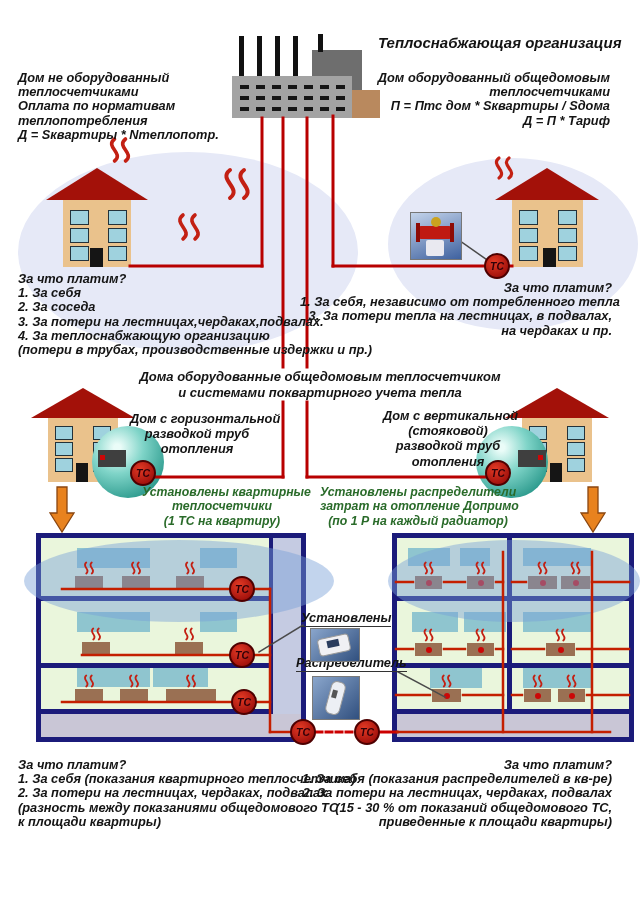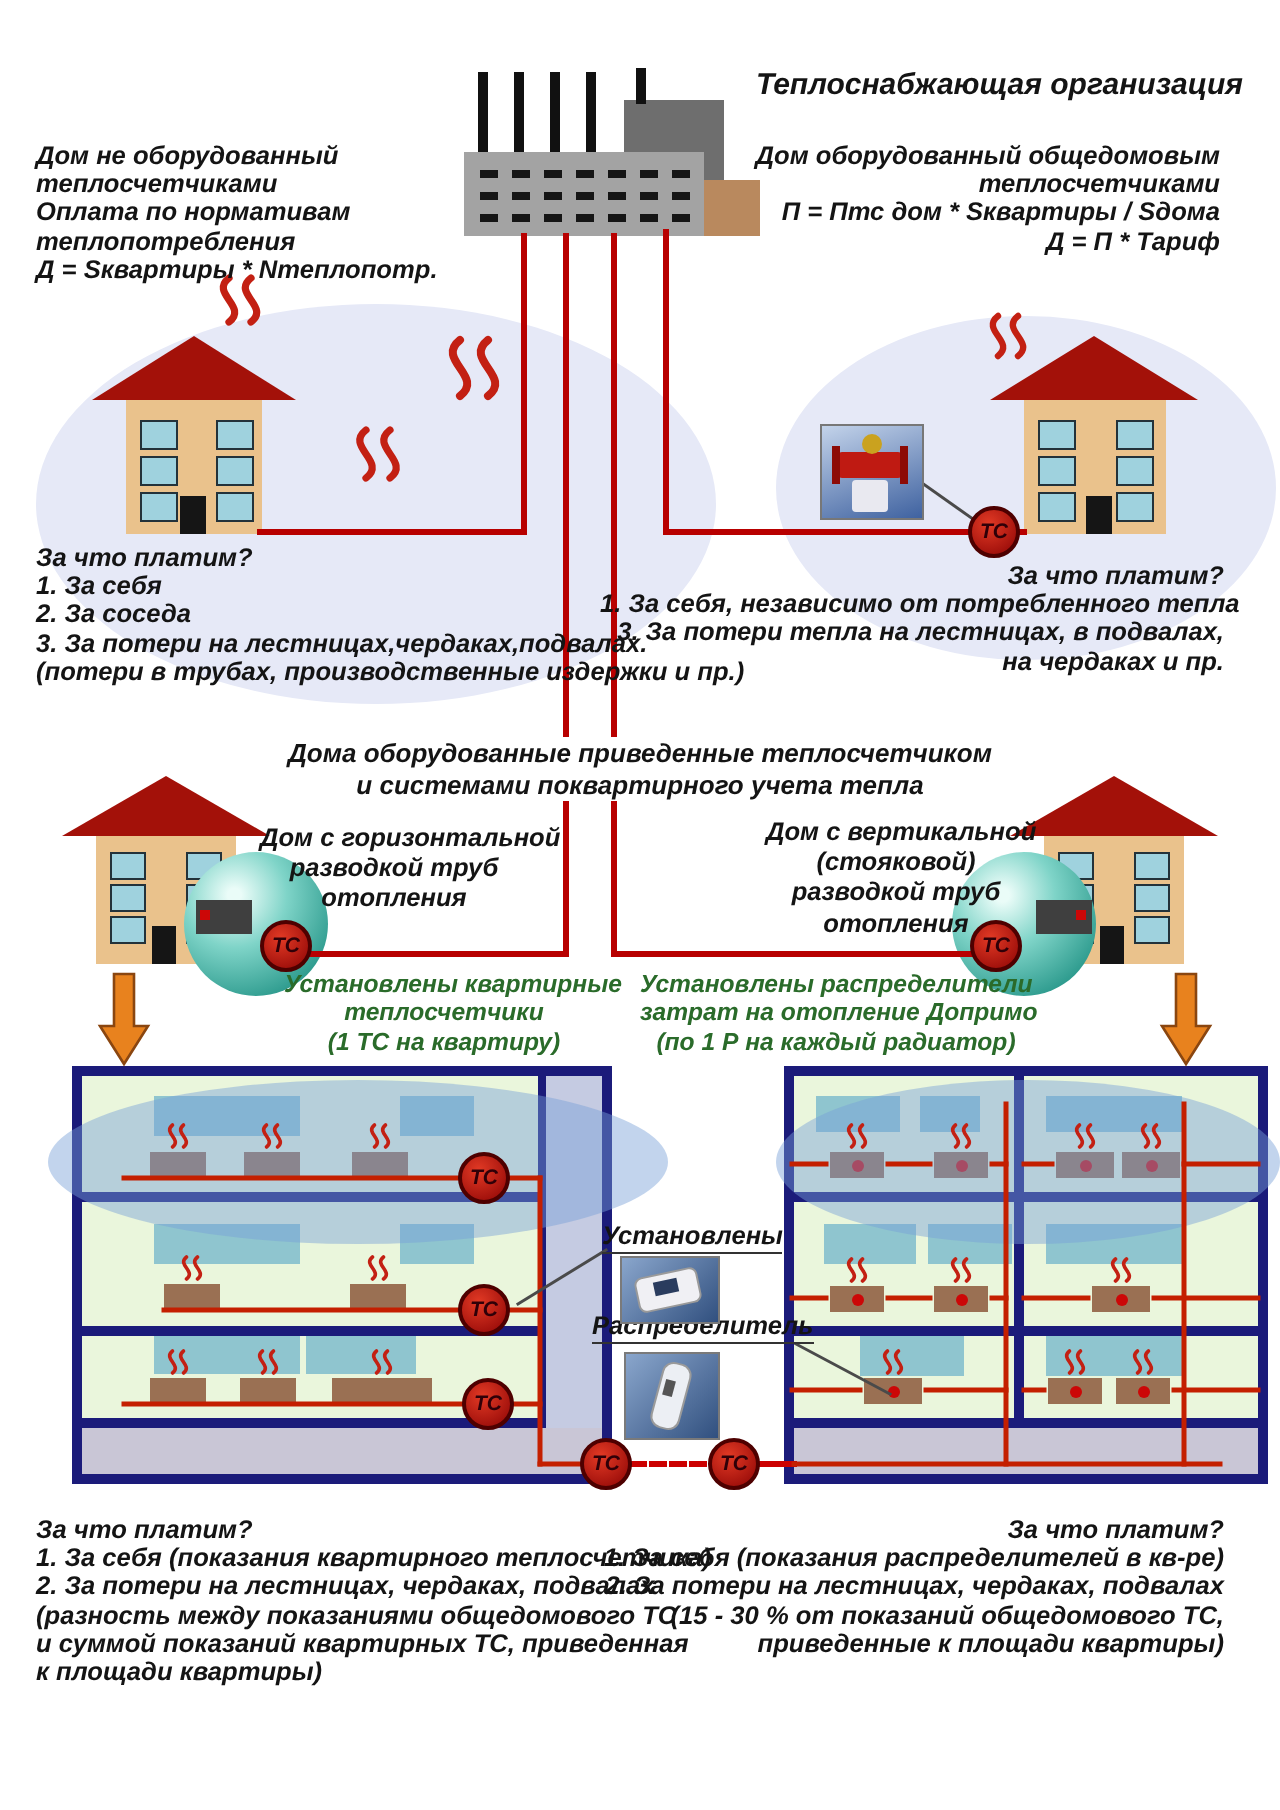--- a/index.html
+++ b/index.html
@@ -44,32 +44,33 @@
     <div>теплосчетчиками</div>
     <div>П = Птс дом * Sквартиры / Sдома</div>
     <div>Д = П * Тариф</div>
   </div>
 
   <div class="t" style="left:18px;top:272px">
     <div>За что платим?</div>
     <div>1. За себя</div>
     <div>2. За соседа</div>
     <div>3. За потери на лестницах,чердаках,подвалах.</div>
+    <div>4. За теплоснабжающую организацию</div>
     <div>(потери в трубах, производственные издержки и пр.)</div>
   </div>
 
   <div class="t rt" style="left:300px;top:281px;width:312px">
     <div>За что платим?</div>
     <div>1. За себя, независимо от потребленного тепла</div>
     <div>3. За потери тепла на лестницах, в подвалах,</div>
     <div>на чердаках и пр.</div>
   </div>
 
   <div class="t ctr" style="left:100px;top:369px;width:440px;font-size:13px;line-height:15.5px">
-    <div>Дома оборудованные приведенные теплосчетчиком</div>
+    <div>Дома оборудованные общедомовым теплосчетчиком</div>
     <div>и системами поквартирного учета тепла</div>
   </div>
 
   <div class="t ctr" style="left:130px;top:411px;width:134px;line-height:15.2px">
     <div>Дом с горизонтальной</div>
     <div>разводкой труб</div>
     <div>отопления</div>
   </div>
   <div class="t ctr" style="left:383px;top:408px;width:130px;line-height:15.2px">
     <div>Дом с вертикальной</div>
@@ -94,21 +95,20 @@
   </div>
   <div class="t" style="left:296px;top:656px">
     <span class="dev">Распределитель</span>
   </div>
 
   <div class="t" style="left:18px;top:758px">
     <div>За что платим?</div>
     <div>1. За себя (показания квартирного теплосчетчика)</div>
     <div>2. За потери на лестницах, чердаках, подвалах</div>
     <div>(разность между показаниями общедомового ТС</div>
-    <div>и суммой показаний квартирных ТС, приведенная</div>
     <div>к площади квартиры)</div>
   </div>
   <div class="t rt" style="left:300px;top:758px;width:312px">
     <div>За что платим?</div>
     <div>1. За себя (показания распределителей в кв-ре)</div>
     <div>2. За потери на лестницах, чердаках, подвалах</div>
     <div>(15 - 30 % от показаний общедомового ТС,</div>
     <div>приведенные к площади квартиры)</div>
   </div>
 

